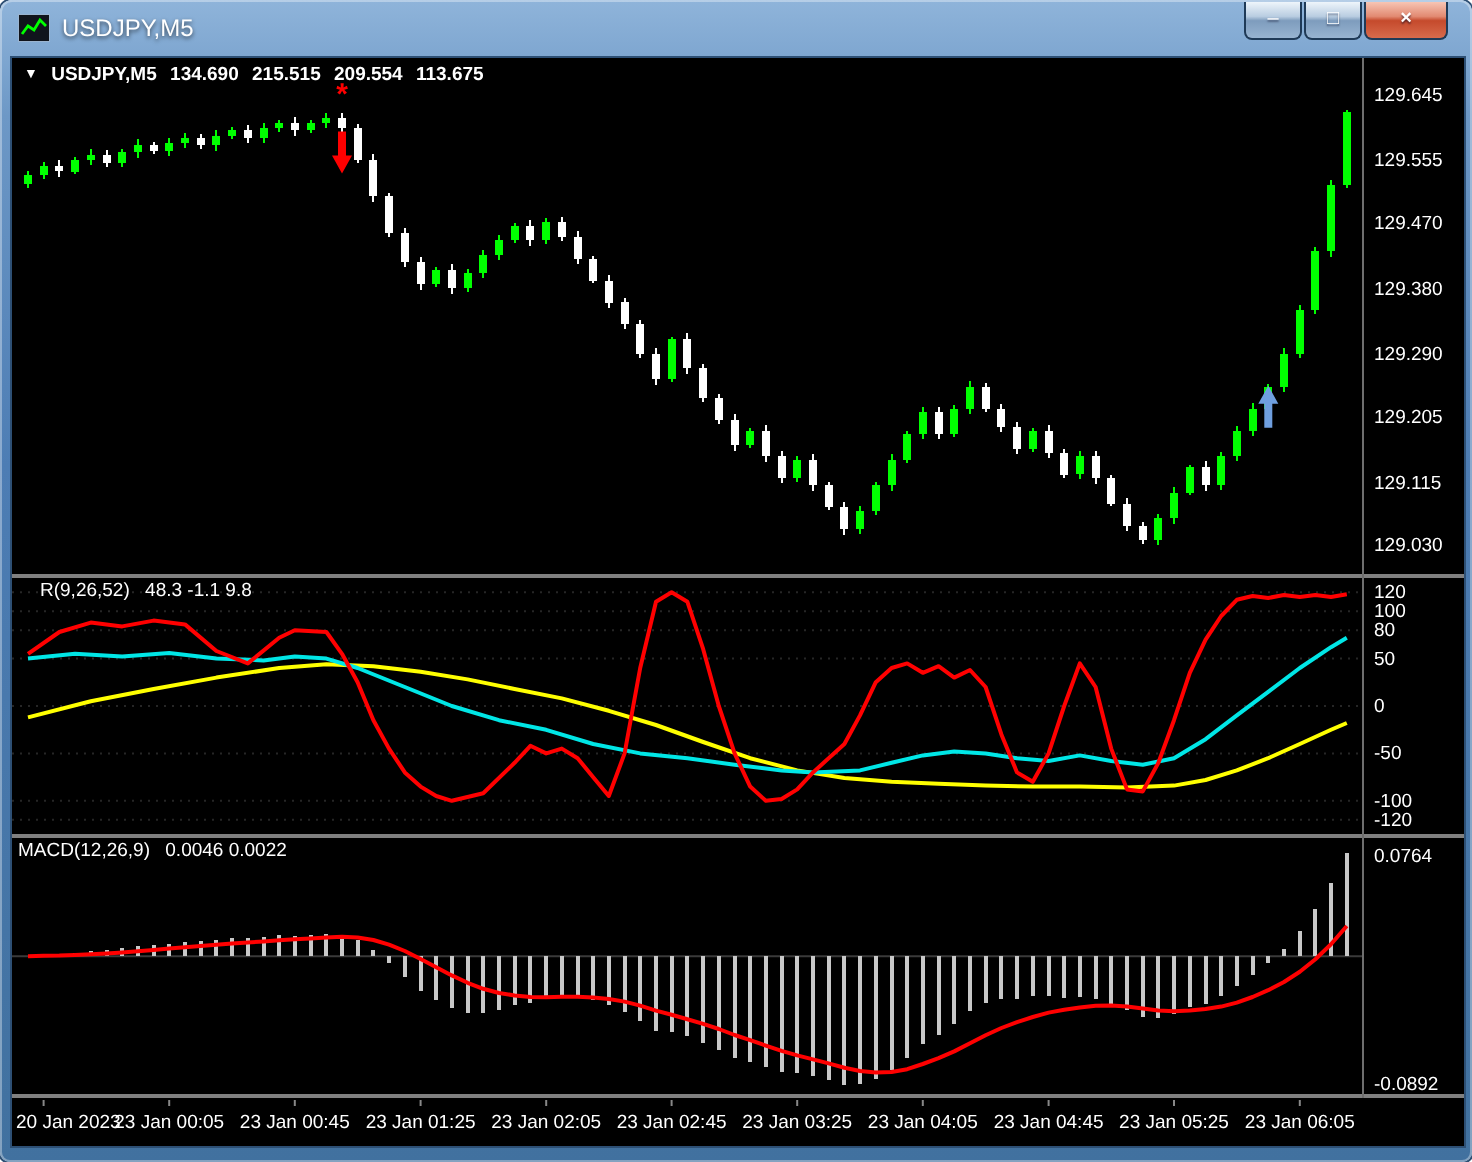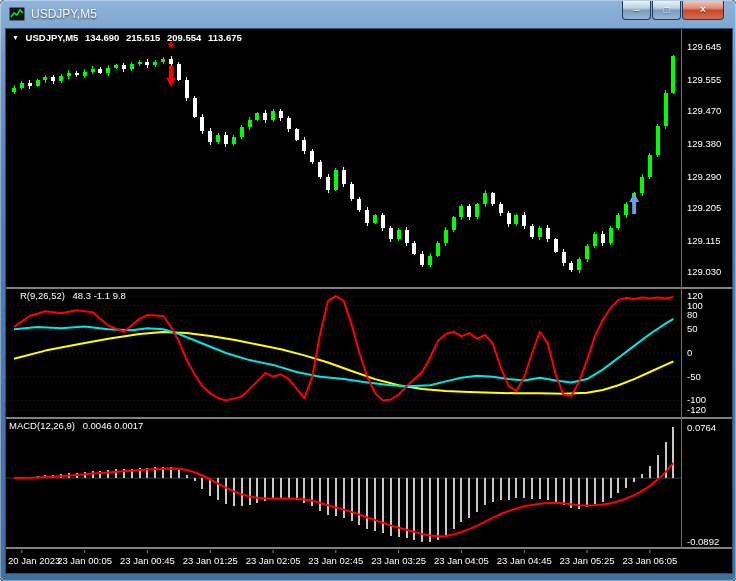--- a/index.html
+++ b/index.html
@@ -388,16 +388,16 @@
       <span>113.675</span>
     </div>
 
     <div class="overlay-label indlabel ind1">
       <span>R(9,26,52)</span>
       <span>48.3 -1.1 9.8</span>
     </div>
 
     <div class="overlay-label indlabel ind2">
       <span>MACD(12,26,9)</span>
-      <span>0.0046 0.0017</span>
+      <span>0.0046 0.0022</span>
     </div>
   </div>
 </div>
 
 </body></html>

